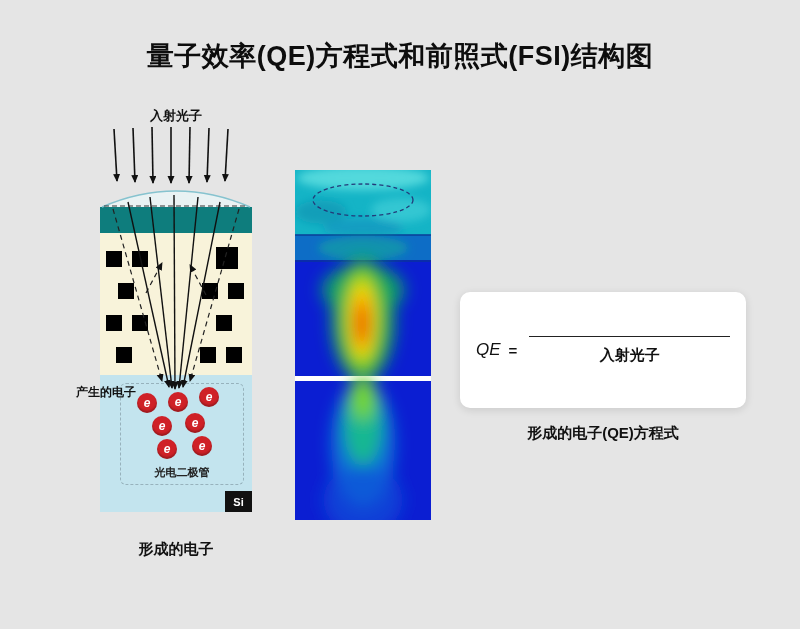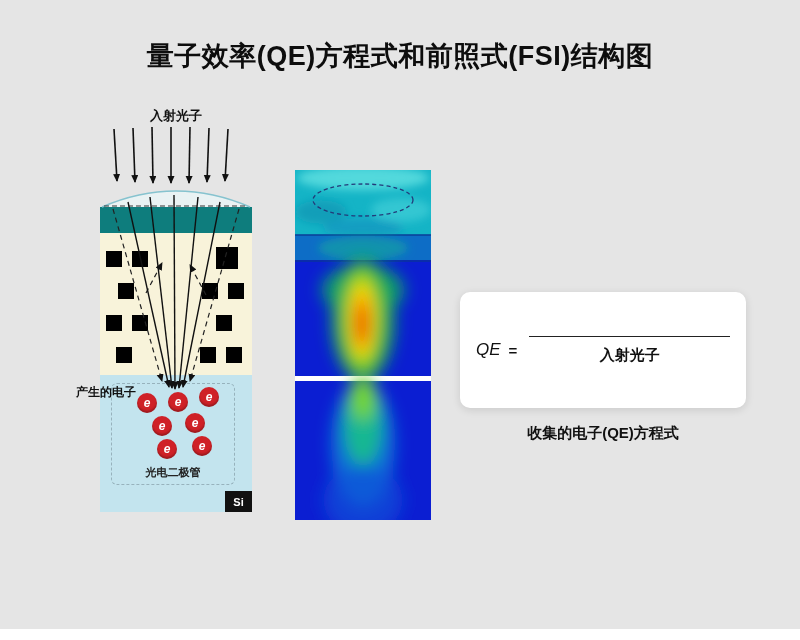--- a/index.html
+++ b/index.html
@@ -12,21 +12,21 @@
   
   .fsi{position:absolute;left:100px;top:105px;width:152px;height:470px;}
   .incident-label{position:absolute;top:2px;left:0;width:152px;text-align:center;
     font-size:13px;font-weight:700;color:#111;}
   .layer{position:absolute;left:0;width:152px;z-index:1;}
   .layer-teal{top:102px;height:26px;background:#0e7d7d;}
   .layer-cream{top:128px;height:142px;background:#f8f3da;}
   .layer-blue{top:270px;height:137px;background:#c3e4ee;}
   .metal{position:absolute;background:#000;}
   .fsi-overlay{position:absolute;left:0;top:0;width:152px;height:470px;z-index:2;pointer-events:none;}
-  .pd-box{position:absolute;left:11px;top:8px;width:122px;height:100px;
+  .pd-box{position:absolute;left:20px;top:8px;width:122px;height:100px;
     border:1.5px dashed #97b2bc;border-radius:6px;z-index:3;}
   .pd-label{position:absolute;bottom:4px;left:0;width:100%;text-align:center;
     font-size:11px;font-weight:700;color:#222;}
   .electron{position:absolute;width:20px;height:20px;border-radius:50%;background:#cf2127;
     color:#fff;font-size:12px;font-weight:700;font-style:italic;display:flex;
     align-items:center;justify-content:center;z-index:4;box-shadow:inset 0 -2px 2px rgba(0,0,0,.25);}
   .e1{left:37px;top:18px;} .e2{left:68px;top:17px;} .e3{left:99px;top:12px;}
   .e4{left:52px;top:41px;} .e5{left:85px;top:38px;} .e6{left:57px;top:64px;} .e7{left:92px;top:61px;}
   .si-box{position:absolute;right:0;bottom:0;width:27px;height:21px;background:#111;color:#fff;
     font-size:11px;font-weight:700;display:flex;align-items:center;justify-content:center;z-index:4;}
@@ -140,20 +140,21 @@
         <line x1="50" y1="92" x2="72" y2="283" marker-end="url(#ah)"></line>
         <line x1="74" y1="90" x2="75" y2="284" marker-end="url(#ah)"></line>
         <line x1="98" y1="92" x2="79" y2="283" marker-end="url(#ah)"></line>
         <line x1="120" y1="97" x2="83" y2="282" marker-end="url(#ah)"></line>
       </g>
     </svg>
 
     <div class="gen-label">产生的电子</div>
 
     <div class="fsi-caption">
+      <div>形成的电子</div>
     </div>
   </div>
 
   <div class="heatmap">
     <svg viewBox="0 0 136 350" preserveAspectRatio="none" aria-hidden="true">
       <defs>
         <filter id="hblur" x="-60%" y="-60%" width="220%" height="220%">
             <feGaussianBlur stdDeviation="8"></feGaussianBlur>
           </filter>
         <filter id="hblur2" x="-60%" y="-60%" width="220%" height="220%">
@@ -194,15 +195,15 @@
   </div>
 
   <div class="eq-card">
     <span class="eq-lhs">QE</span>
     <span class="eq-eq">=</span>
     <div class="frac">
       <div class="bar"></div>
       <div class="den">入射光子</div>
     </div>
   </div>
-  <div class="eq-caption">收集的电子(QE)方程式</div>
+  <div class="eq-caption">形成的电子(QE)方程式</div>
 
 </div>
 
 </body></html>

